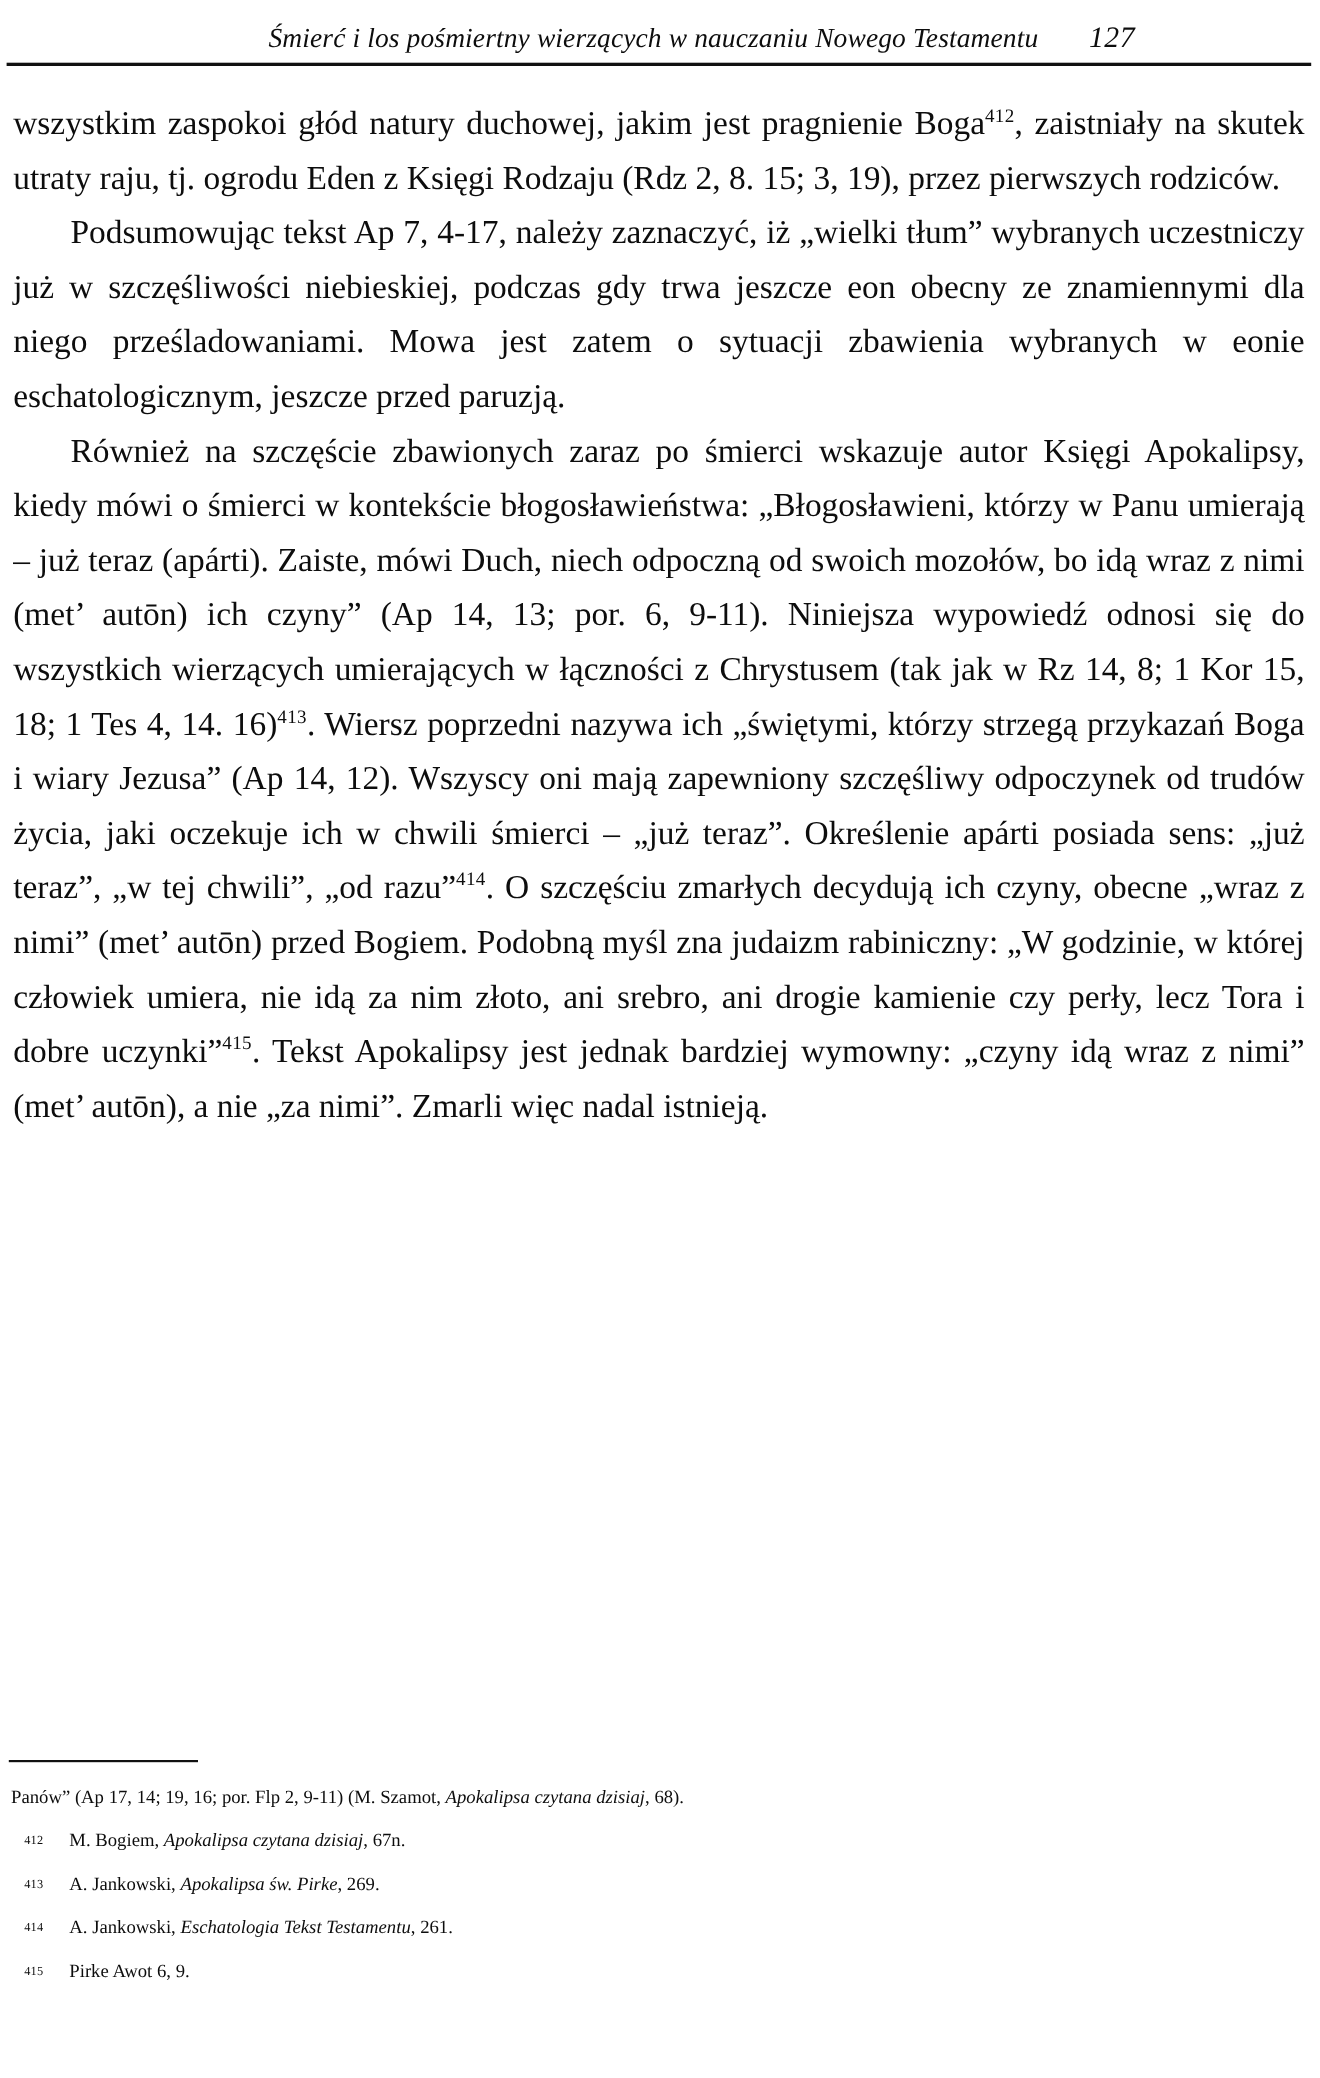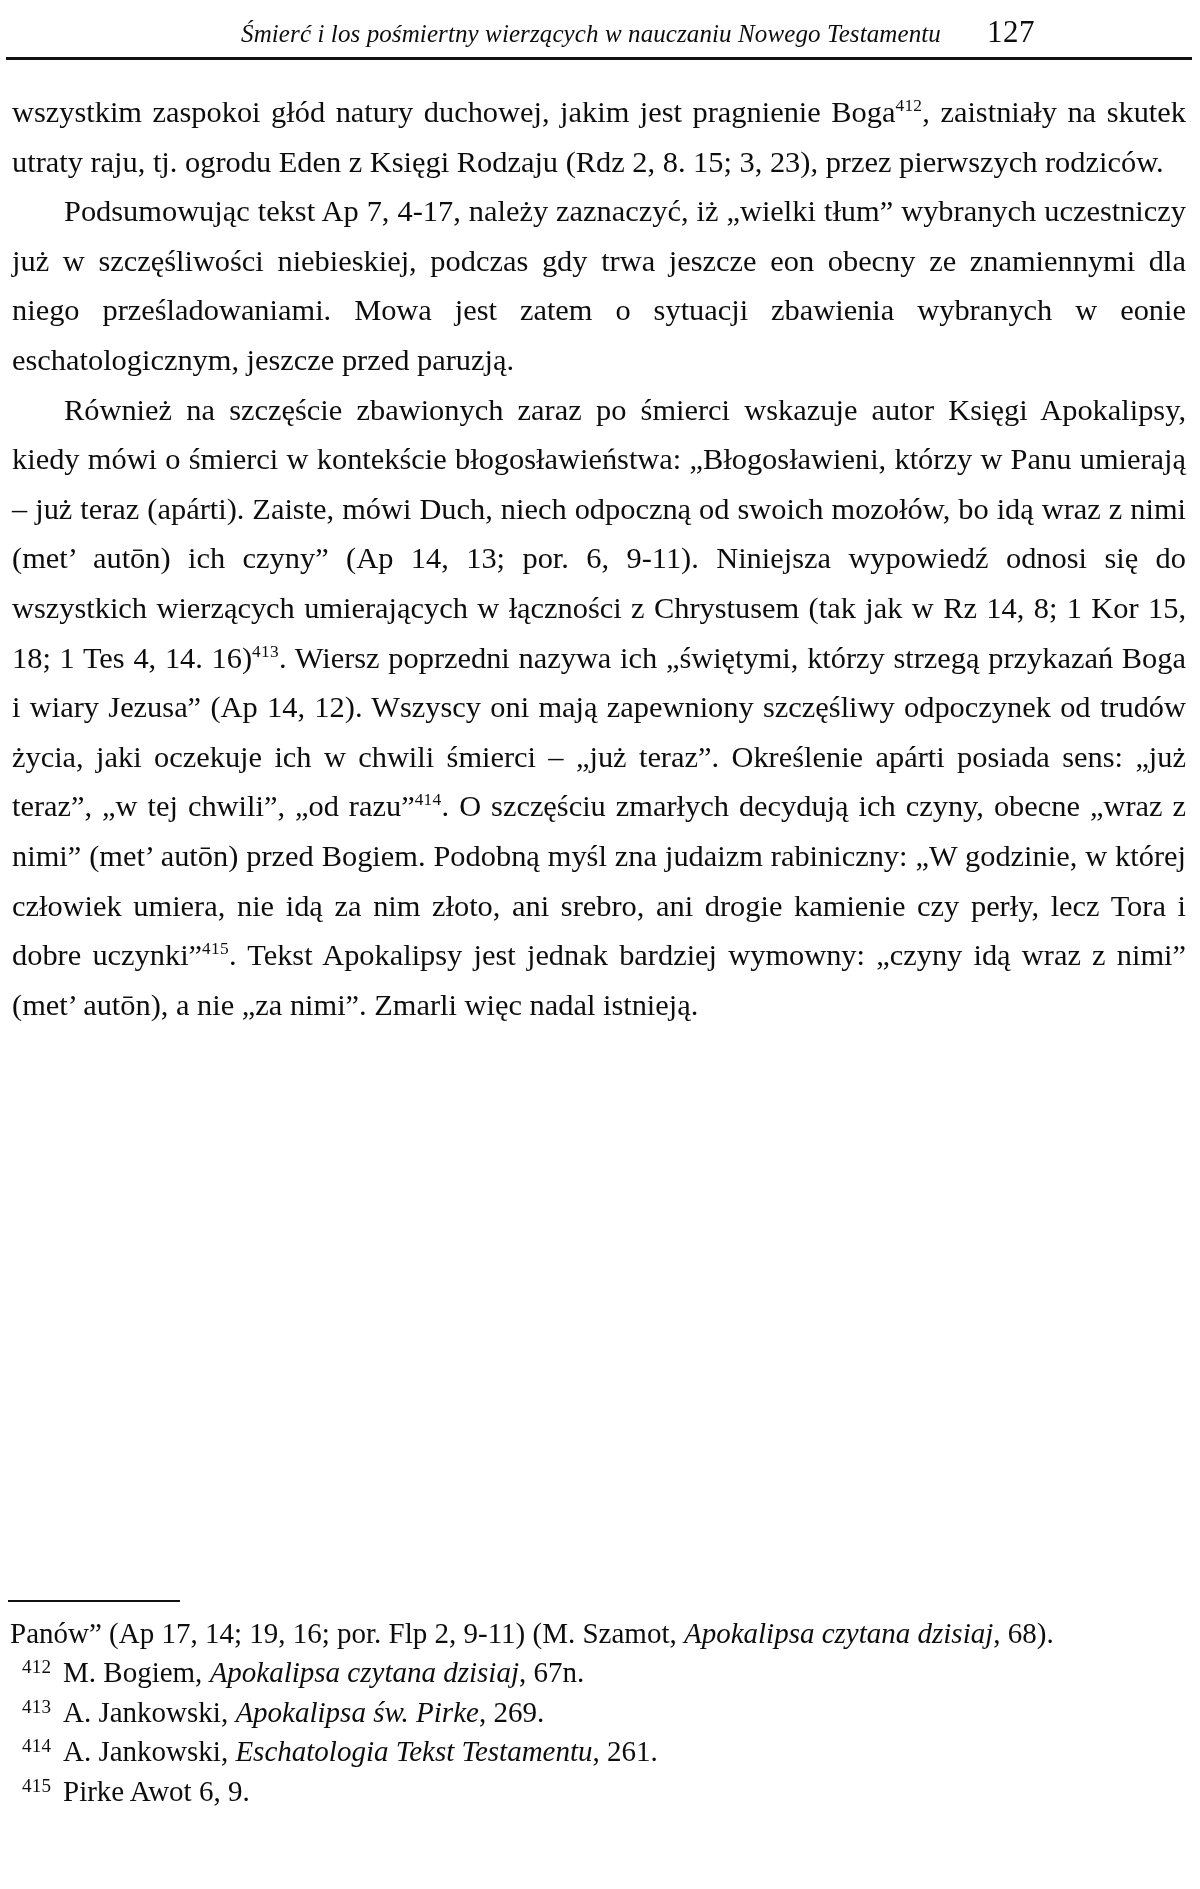--- a/index.html
+++ b/index.html
@@ -42,23 +42,24 @@
     justify-content: center;
     padding-left: 78px;
   }
   .runhead-title {
     font-style: italic;
     font-size: 25px;
     letter-spacing: 0.1px;
     white-space: nowrap;
   }
   .runhead-folio {
-    font-size: 31px;
+    font-size: 27px;
     margin-left: 46px;
     letter-spacing: 0.5px;
+    font-style: italic;
   }
   .head-rule {
     position: absolute;
     left: 6px;
     right: 8px;
     top: 57px;
     height: 0;
     border-top: 3px solid #111;
   }
 
@@ -97,21 +98,21 @@
     top: 1600px;
     width: 172px;
     height: 0;
     border-top: 2.5px solid #111;
   }
   .footnotes {
     position: absolute;
     left: 10px;
     top: 1614px;
     width: 1176px;
-    font-size: 29px;
+    font-size: 17px;
     line-height: 39.4px;
   }
   .fn-cont {
     margin: 0;
     text-align: justify;
   }
   .fn-item {
     margin: 0;
     padding-left: 53px;
     text-indent: -0px;
@@ -139,21 +140,21 @@
   <div class="runhead">
     <div class="runhead-inner">
       <span class="runhead-title">Śmierć i los pośmiertny wierzących w nauczaniu Nowego Testamentu</span>
       <span class="runhead-folio">127</span>
     </div>
   </div>
 
   <div class="head-rule"></div>
 
   <div class="body-block">
-    <p class="para" id="para-1"><span>wszystkim zaspokoi głód natury duchowej, jakim jest pragnienie Boga</span><sup class="fn">412</sup><span>, zaistniały na skutek utraty raju, tj. ogrodu Eden z Księgi Rodzaju (Rdz 2, 8. 15; 3, 23), przez pierwszych rodziców.</span></p>
+    <p class="para" id="para-1"><span>wszystkim zaspokoi głód natury duchowej, jakim jest pragnienie Boga</span><sup class="fn">412</sup><span>, zaistniały na skutek utraty raju, tj. ogrodu Eden z Księgi Rodzaju (Rdz 2, 8. 15; 3, 19), przez pierwszych rodziców.</span></p>
     <p class="para indent" id="para-2"><span>Podsumowując tekst Ap 7, 4-17, należy zaznaczyć, iż „wielki tłum” wybranych uczestniczy już w szczęśliwości niebieskiej, podczas gdy trwa jeszcze eon obecny ze znamiennymi dla niego prześladowaniami. Mowa jest zatem o sytuacji zbawienia wybranych w eonie eschatologicznym, jeszcze przed paruzją.</span></p>
     <p class="para indent" id="para-3"><span>Również na szczęście zbawionych zaraz po śmierci wskazuje autor Księgi Apokalipsy, kiedy mówi o śmierci w kontekście błogosławieństwa: „Błogosławieni, którzy w Panu umierają – już teraz (</span><span class="it">apárti</span><span>). Zaiste, mówi Duch, niech odpoczną od swoich mozołów, bo idą wraz z nimi (</span><span class="it">met’ autōn</span><span>) ich czyny” (Ap 14, 13; por. 6, 9-11). Niniejsza wypowiedź odnosi się do wszystkich wierzących umierających w łączności z Chrystusem (tak jak w Rz 14, 8; 1 Kor 15, 18; 1 Tes 4, 14. 16)</span><sup class="fn">413</sup><span>. Wiersz poprzedni nazywa ich „świętymi, którzy strzegą przykazań Boga i wiary Jezusa” (Ap 14, 12). Wszyscy oni mają zapewniony szczęśliwy odpoczynek od trudów życia, jaki oczekuje ich w chwili śmierci – „już teraz”. Określenie </span><span class="it">apárti</span><span> posiada sens: „już teraz”, „w tej chwili”, „od razu”</span><sup class="fn">414</sup><span>. O szczęściu zmarłych decydują ich czyny, obecne „wraz z nimi” (</span><span class="it">met’ autōn</span><span>) przed Bogiem. Podobną myśl zna judaizm rabiniczny: „W godzinie, w której człowiek umiera, nie idą za nim złoto, ani srebro, ani drogie kamienie czy perły, lecz Tora i dobre uczynki”</span><sup class="fn">415</sup><span>. Tekst Apokalipsy jest jednak bardziej wymowny: „czyny idą wraz z nimi” (</span><span class="it">met’ autōn</span><span>), a nie „za nimi”. Zmarli więc nadal istnieją.</span></p>
   </div>
 
   <div class="fn-rule"></div>
 
   <div class="footnotes">
     <p class="fn-cont" id="fn-cont"><span>Panów” (Ap 17, 14; 19, 16; por. Flp 2, 9-11) (M. Szamot, </span><span class="it">Apokalipsa czytana dzisiaj</span><span>, 68).</span></p>
     <p class="fn-item" id="fn-0"><span class="fn-hang"><span class="marker">412</span><span><span>M. Bogiem, </span><span class="it">Apokalipsa czytana dzisiaj</span><span>, 67n.</span></span></span></p>
     <p class="fn-item" id="fn-1"><span class="fn-hang"><span class="marker">413</span><span><span>A. Jankowski, </span><span class="it">Apokalipsa św. Pirke</span><span>, 269.</span></span></span></p>

